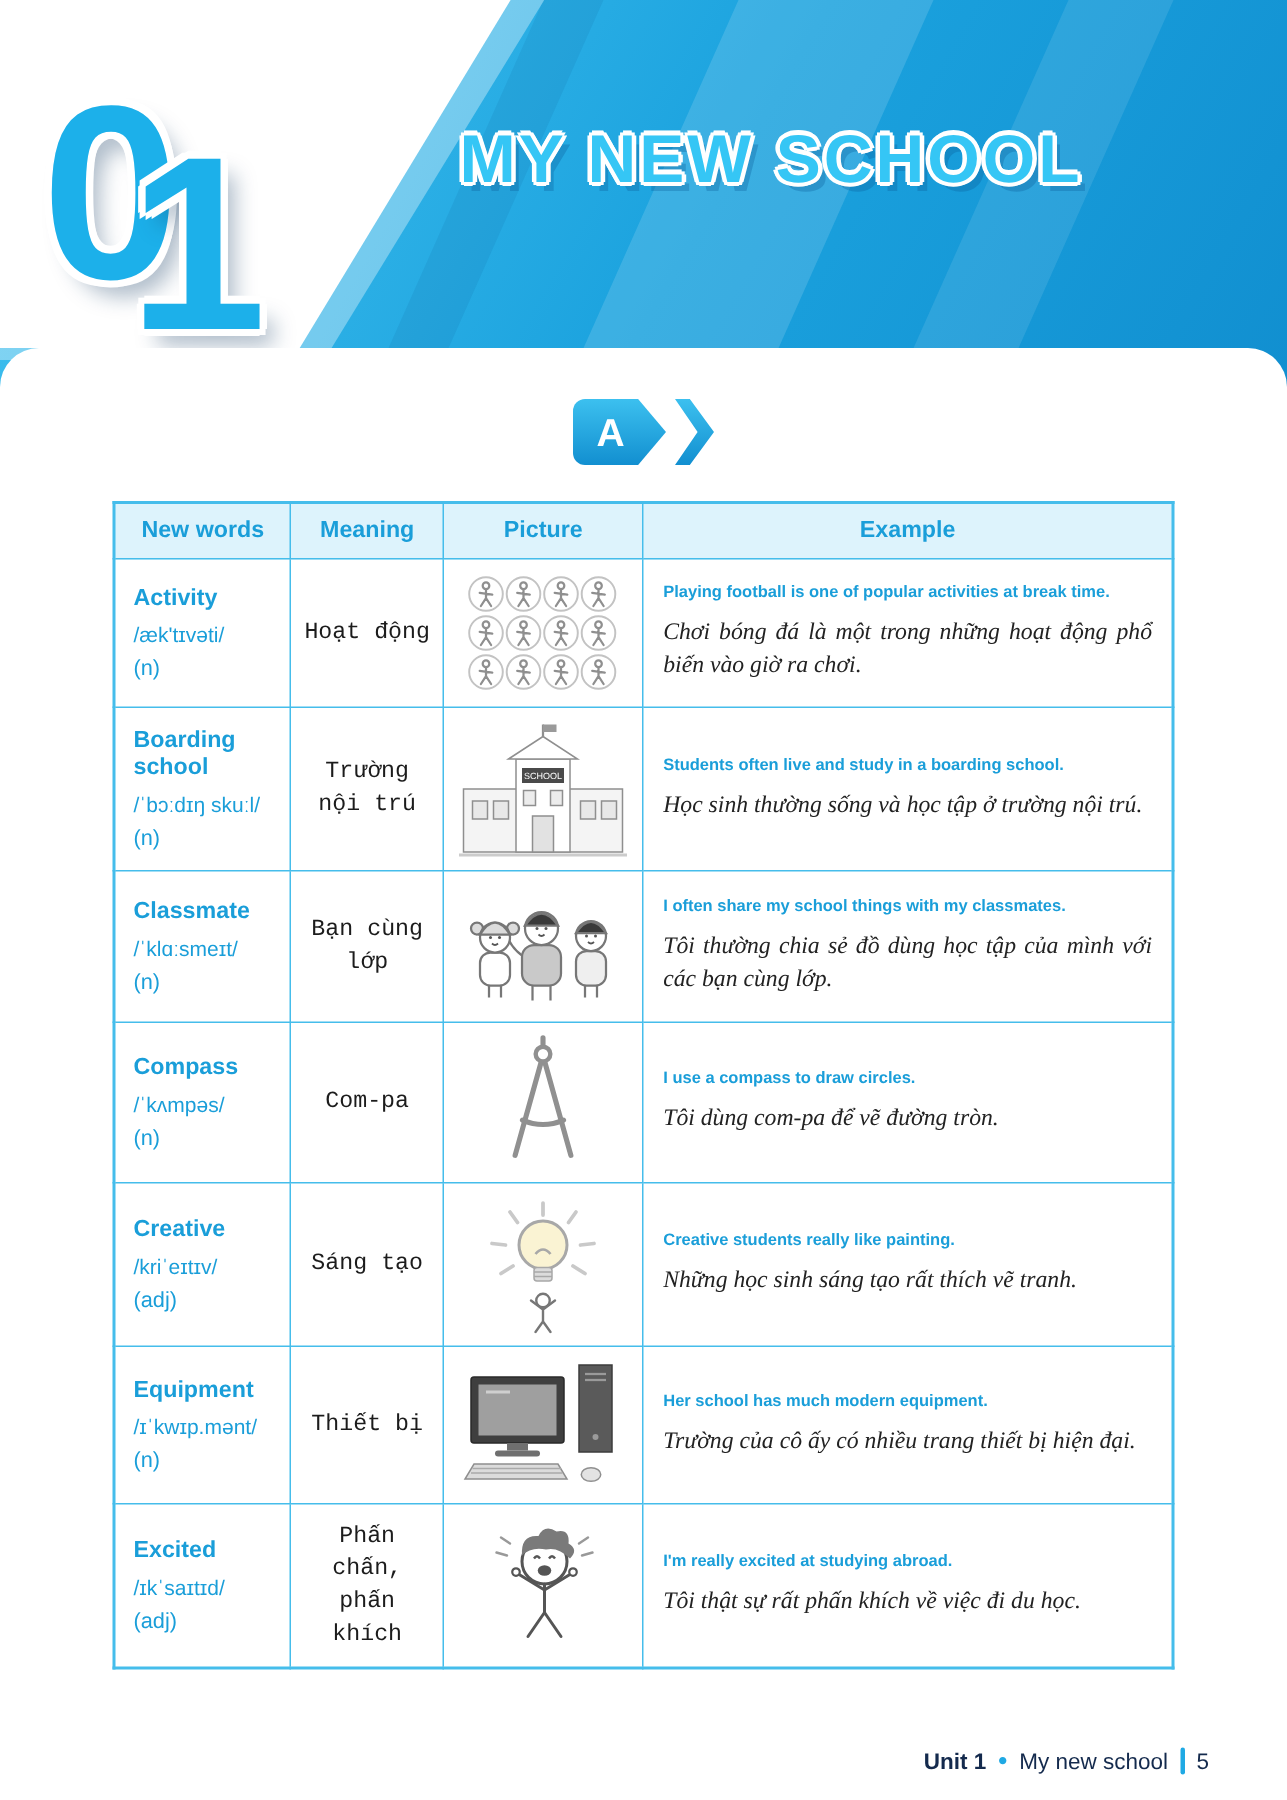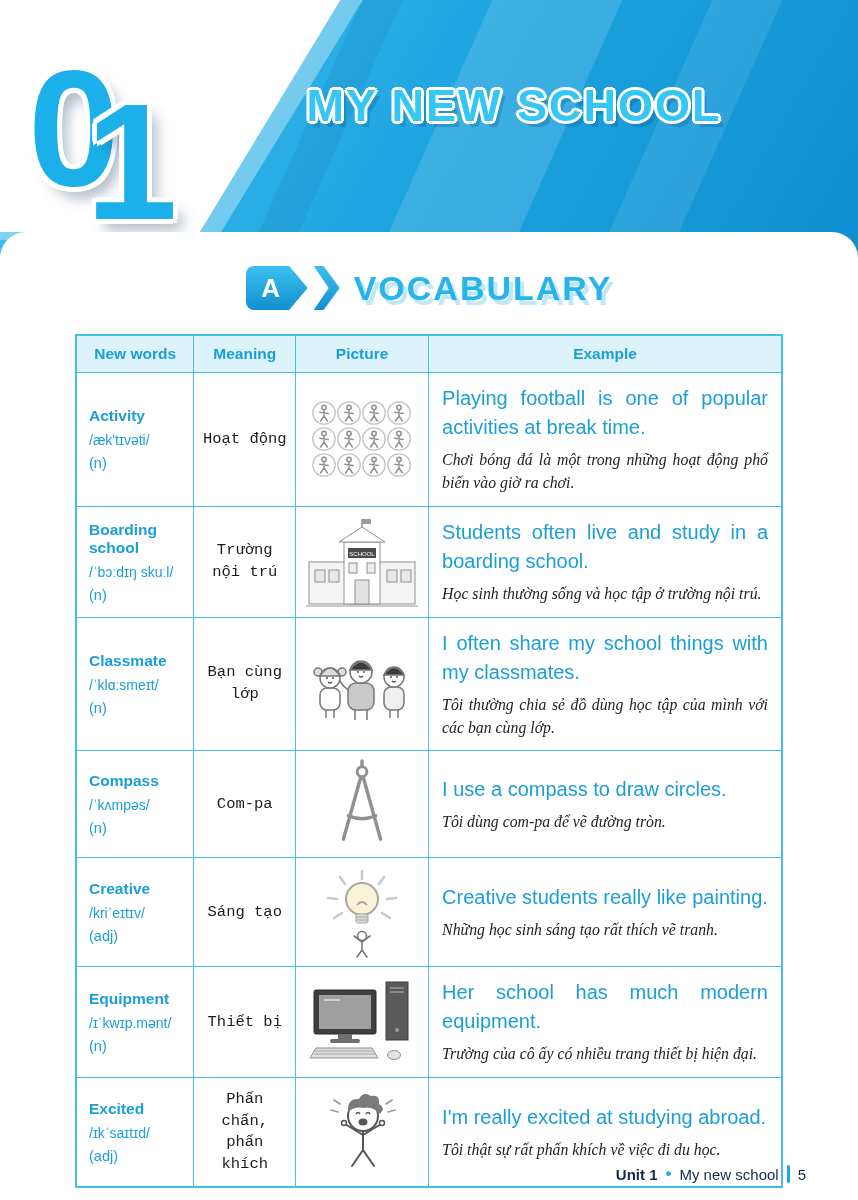--- a/index.html
+++ b/index.html
@@ -48,21 +48,21 @@
   .vocab th { background:#ddf3fc; color:#1a9ed9; font-size:15.5px; font-weight:700; padding:9px 6px; text-align:center; }
   .vocab td { vertical-align:middle; }
   .c-word { width:118px; padding:10px 6px 10px 12px; color:#1a9ed9; }
   .c-word .w   { font-weight:700; font-size:15.5px; margin-bottom:7px; }
   .c-word .ph  { font-size:14px;  margin-bottom:7px; }
   .c-word .pos { font-size:14.5px; }
   .c-meaning { width:102px; text-align:center; font-size:15.5px; color:#1c1c1c; padding:8px 6px; line-height:1.4;font-family:Liberation Mono, monospace; }
   .c-pic { width:133px; text-align:center; padding:8px 4px; }
   .c-pic svg { vertical-align:middle; }
   .c-ex { width:355px; padding:11px 13px; }
-  .c-ex .en { color:#1a9ed9; font-weight:400; font-size:20px; line-height:1.45; margin:0 0 7px; text-align:justify; }
+  .c-ex .en { color:#1a9ed9; font-weight:700; font-size:11px; line-height:1.45; margin:0 0 7px; text-align:justify; }
   .c-ex .vi { color:#222222; font-style:italic; font-family:"Liberation Serif","DejaVu Serif",serif;
               font-size:15.8px; line-height:1.45; margin:0; text-align:justify; }
 
   
   .footer { position:absolute; right:52px; bottom:16px; display:flex; align-items:center; gap:8px; font-size:15px; color:#142a4d; }
   .footer .unit { font-weight:700; }
   .footer .dot { color:#1fa9e4; font-size:17px; font-weight:700; }
   .footer .bar { width:3px; height:18px; background:#1fa9e4; border-radius:2px; }
 </style>
 </head>
@@ -82,21 +82,20 @@
     <div class="title-wrap">
       <div class="main-title">MY NEW SCHOOL</div>
     </div>
   </div>
 
   <div class="content">
 
     <div class="vocab-head">
       <div class="a-badge">A</div>
       <div class="chev"></div>
-      <div class="vocab-title">VOCABULARY</div>
     </div>
 
     <table class="vocab">
       <colgroup>
           <col style="width:118px">
           <col style="width:102px">
           <col style="width:133px">
           <col style="width:355px">
         </colgroup>
       <thead>

